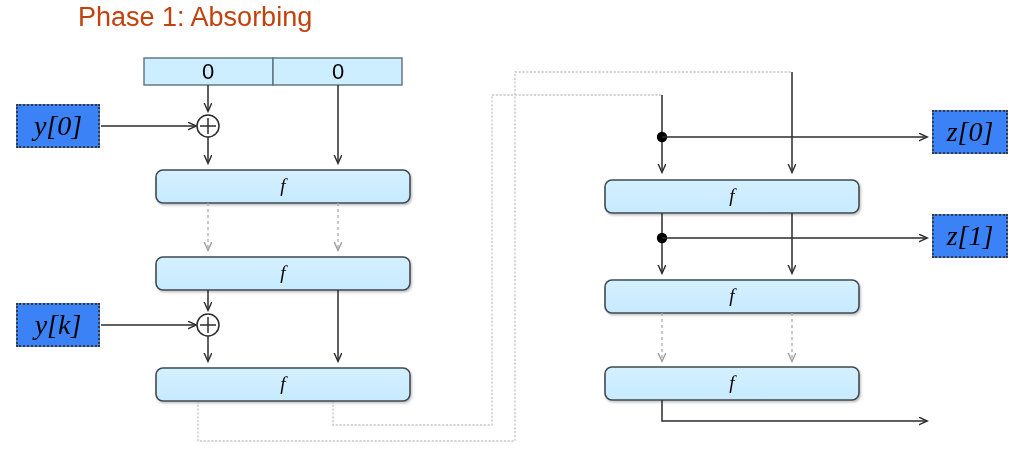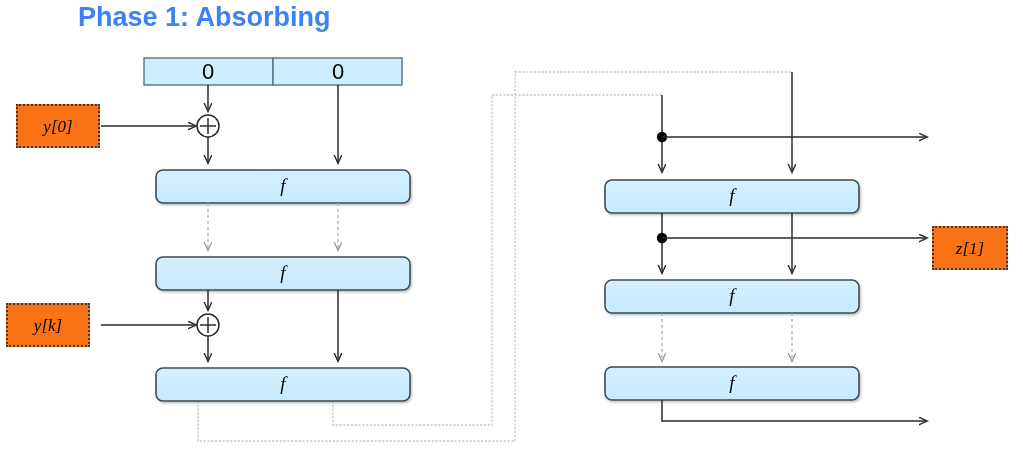--- a/index.html
+++ b/index.html
@@ -5,46 +5,46 @@
   html,body{margin:0;padding:0;background:#ffffff;}
   body{width:1023px;height:451px;overflow:hidden;
        font-family:"Liberation Sans",sans-serif;}
   #stage{position:relative;width:1023px;height:451px;background:#fff;}
   svg.diagram{position:absolute;left:0;top:0;width:1023px;height:451px;}
 
   .phase-title{
     position:absolute;
     font-family:"Liberation Sans",sans-serif;
     font-size:27px;
-    font-weight:700;
-    color:#3b82f6;
+    font-weight:400;
+    color:#c2410c;
     white-space:nowrap;
     letter-spacing:0px;
   }
   #title-p1{left:78px;top:2px;}
   #title-p2{left:578px;top:2px;}
 
   .sbox-label{
     font-family:"Liberation Serif",serif;
     font-style:italic;
     font-size:19px;
     fill:#000;
   }
   .bit-label{
     font-family:"Liberation Sans",sans-serif;
     font-size:22px;
     fill:#000;
   }
   .io-label{
     position:absolute;
     font-family:"Liberation Serif",serif;
-    font-size:17px;
+    font-size:28px;
     color:#000;
     border:2px dotted #3a3a3a;
-    background:#f97316;
+    background:#3b82f6;
     display:flex;
     align-items:center;
     justify-content:center;
     box-sizing:border-box;
     white-space:nowrap;
     line-height:1;
   }
   .io-label i{font-style:italic;}
   .io-label .idx{font-style:italic;}
 </style>
@@ -52,26 +52,29 @@
 <body>
 
 <div id="stage">
 
   <div class="phase-title" id="title-p1">Phase 1: Absorbing</div>
 
   <div class="io-label" id="lbl-y0" style="left:16px;top:104px;width:84px;height:44px;">
     <span><i>y</i><span class="idx">[0]</span></span>
   </div>
 
-  <div class="io-label" id="lbl-yk" style="left:6px;top:303px;width:84px;height:44px;">
+  <div class="io-label" id="lbl-yk" style="left:16px;top:303px;width:84px;height:44px;">
     <span><i>y</i><span class="idx">[k]</span></span>
   </div>
 
-
-  <div class="io-label" id="lbl-z1" style="left:932px;top:226px;width:76px;height:44px;">
+  <div class="io-label" id="lbl-z0" style="left:932px;top:110px;width:76px;height:44px;">
+    <span><i>z</i><span class="idx">[0]</span></span>
+  </div>
+
+  <div class="io-label" id="lbl-z1" style="left:932px;top:214px;width:76px;height:44px;">
     <span><i>z</i><span class="idx">[1]</span></span>
   </div>
 
 
   <svg class="diagram" viewBox="0 0 1023 451">
     <defs>
       <marker id="arrowDark" markerWidth="10" markerHeight="10" refX="8.5" refY="4" orient="auto" markerUnits="userSpaceOnUse">
         <path d="M0,0 L9,4 L0,8" fill="none" stroke="#2b2b2b" stroke-width="1.4"></path>
       </marker>
       <marker id="arrowGray" markerWidth="10" markerHeight="10" refX="8.5" refY="4" orient="auto" markerUnits="userSpaceOnUse">

